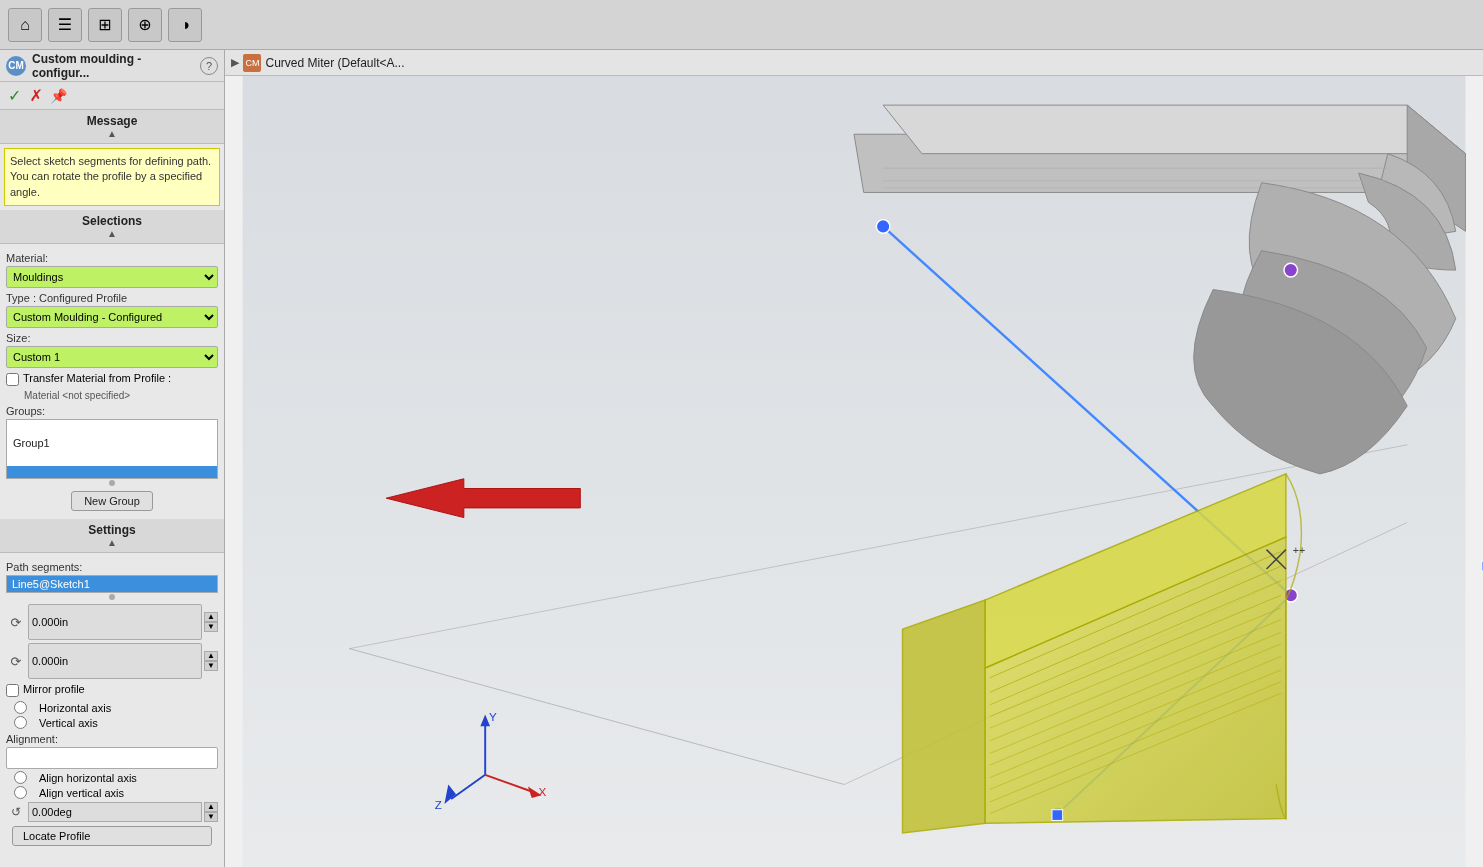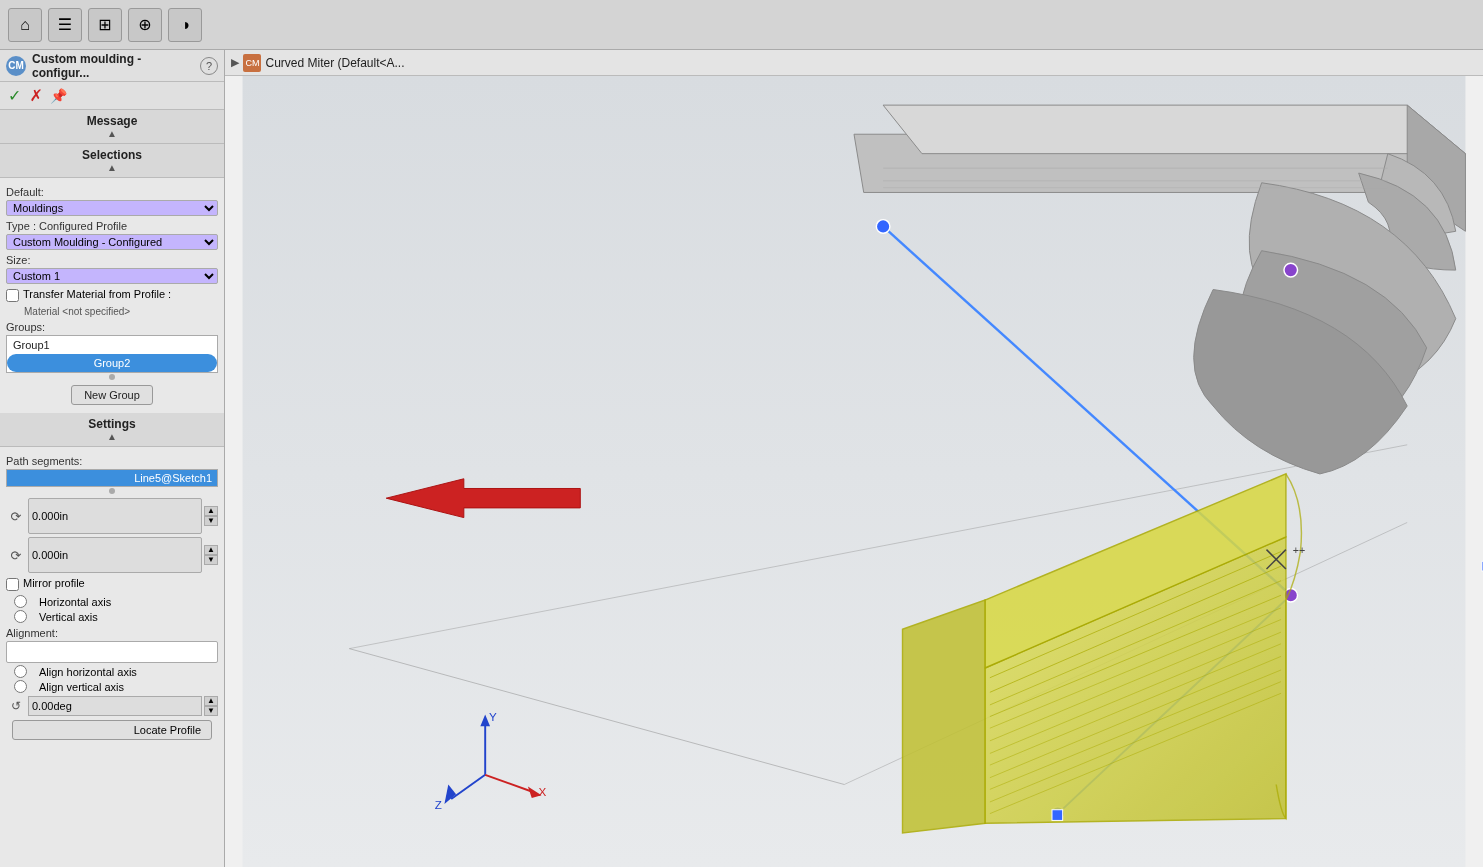--- a/index.html
+++ b/index.html
@@ -123,23 +123,23 @@
 
     
     .form-section {
       padding: 4px 6px;
     }
     .form-label {
       font-size: 11px; color: #333; margin-bottom: 2px; margin-top: 4px;
     }
     .form-select {
       width: 100%;
-      height: 16px;
-      font-size: 11px;
-      background: #c4b5fd;
+      height: 22px;
+      font-size: 11px;
+      background: #bef264;
       border: 1px solid #aaa;
       border-radius: 2px;
       padding: 0 2px;
       cursor: pointer;
     }
 
     
     .checkbox-row {
       display: flex;
       align-items: flex-start;
@@ -149,25 +149,24 @@
     }
     .checkbox-row input[type=checkbox] { margin-top: 1px; }
 
     
     .material-info {
       font-size: 10px;
       color: #555;
       margin-left: 18px;
     }
     .group-item {
-      padding: 3px 6px;
+      padding: 17px 6px;
       font-size: 11px;
       cursor: pointer;
       color: #222;
-      border-radius: 9px;
     }
     .group-item.selected {
       background: #3c8fdd;
       color: white;
       text-align: center;
     }
 
     
     .groups-container {
       border: 1px solid #aaa;
@@ -188,21 +187,20 @@
       cursor: pointer;
       color: #222;
     }
 
     
     .path-segments-list {
       border: 1px solid #aaa;
       background: white;
       max-height: 45px;
       overflow-y: auto;
-      text-align: right;
     }
     .path-segment-item {
       padding: 2px 5px;
       font-size: 11px;
       cursor: pointer;
     }
     .path-segment-item.selected {
       background: #3c8fdd;
       color: white;
     }
@@ -281,21 +279,21 @@
     .locate-profile-btn {
       display: block;
       margin: 4px 6px;
       padding: 3px 10px;
       background: #e0e0e0;
       border: 1px solid #999;
       border-radius: 3px;
       font-size: 11px;
       cursor: pointer;
       width: calc(100% - 12px);
-      text-align: right;
+      text-align: left;
     }
 
     
     .viewport {
       flex: 1;
       position: relative;
       background: #f0f0f0;
       overflow: hidden;
     }
 
@@ -374,29 +372,32 @@
     <div class="action-row">
       <span class="action-btn-green">✓</span>
       <span class="action-btn-red">✗</span>
       <span class="action-btn-pin">📌</span>
     </div>
 
     <div class="section-header">
       <span class="section-header-title">Message</span>
       <span class="section-toggle">▲</span>
     </div>
+    <div class="message-box">
+      <span>Select sketch segments for defining path. You can rotate the profile by a specified angle.</span>
+    </div>
 
     <div class="section-header">
       <span class="section-header-title">Selections</span>
       <span class="section-toggle">▲</span>
     </div>
 
     <div class="form-section">
       
-      <div class="form-label">Default:</div>
+      <div class="form-label">Material:</div>
       <select class="form-select">
         <option>Mouldings</option>
       </select>
 
       
       <div class="form-label">Type : Configured Profile</div>
       <select class="form-select">
         <option>Custom Moulding - Configured</option>
       </select>
 

